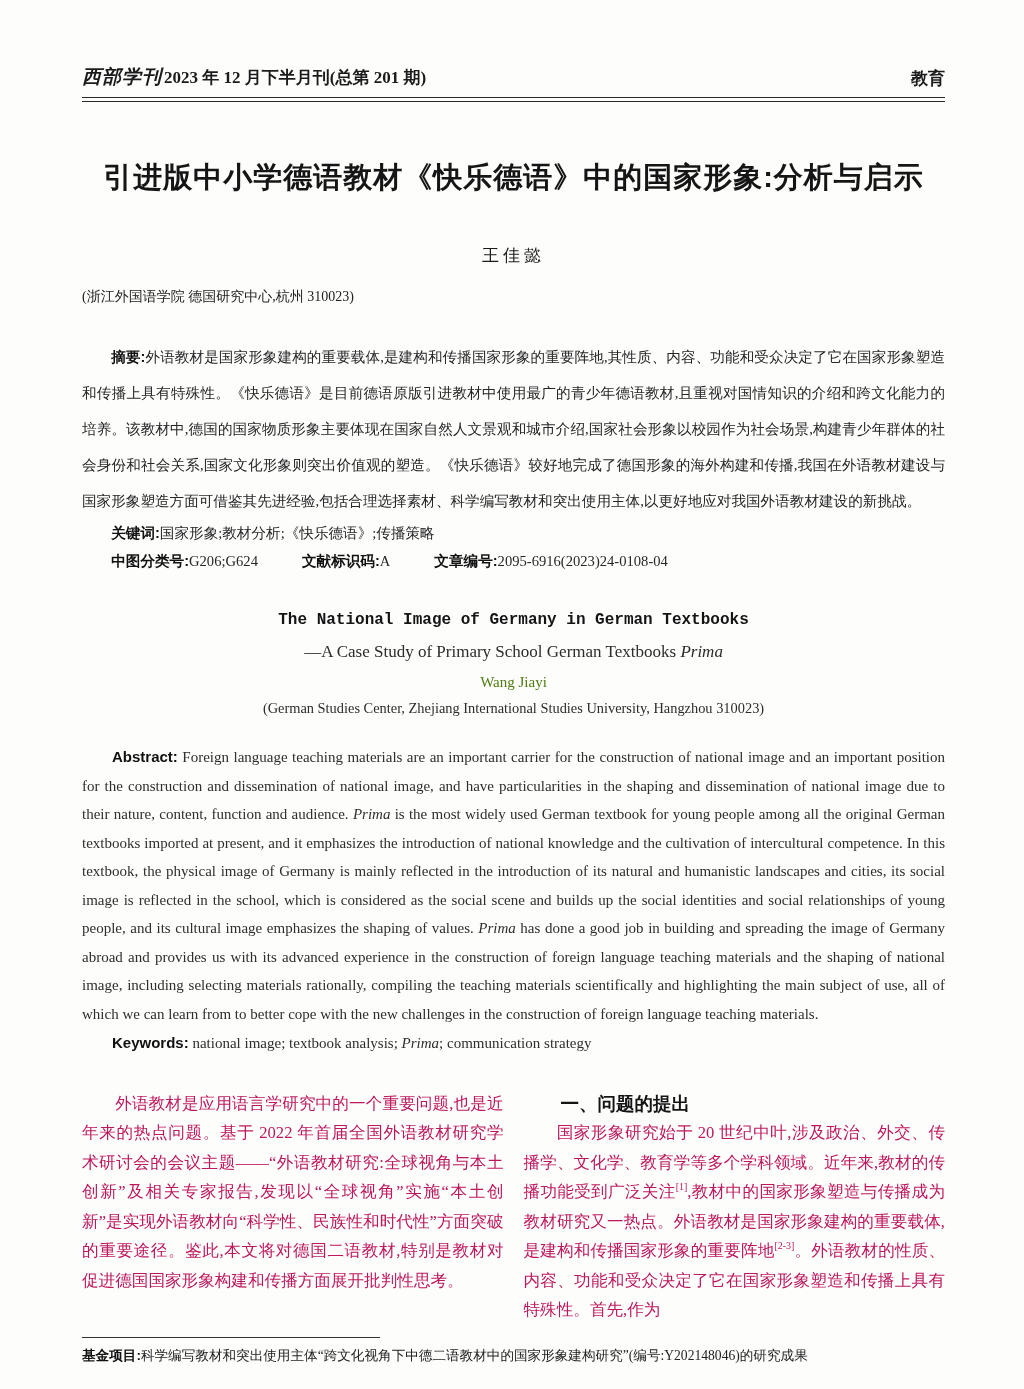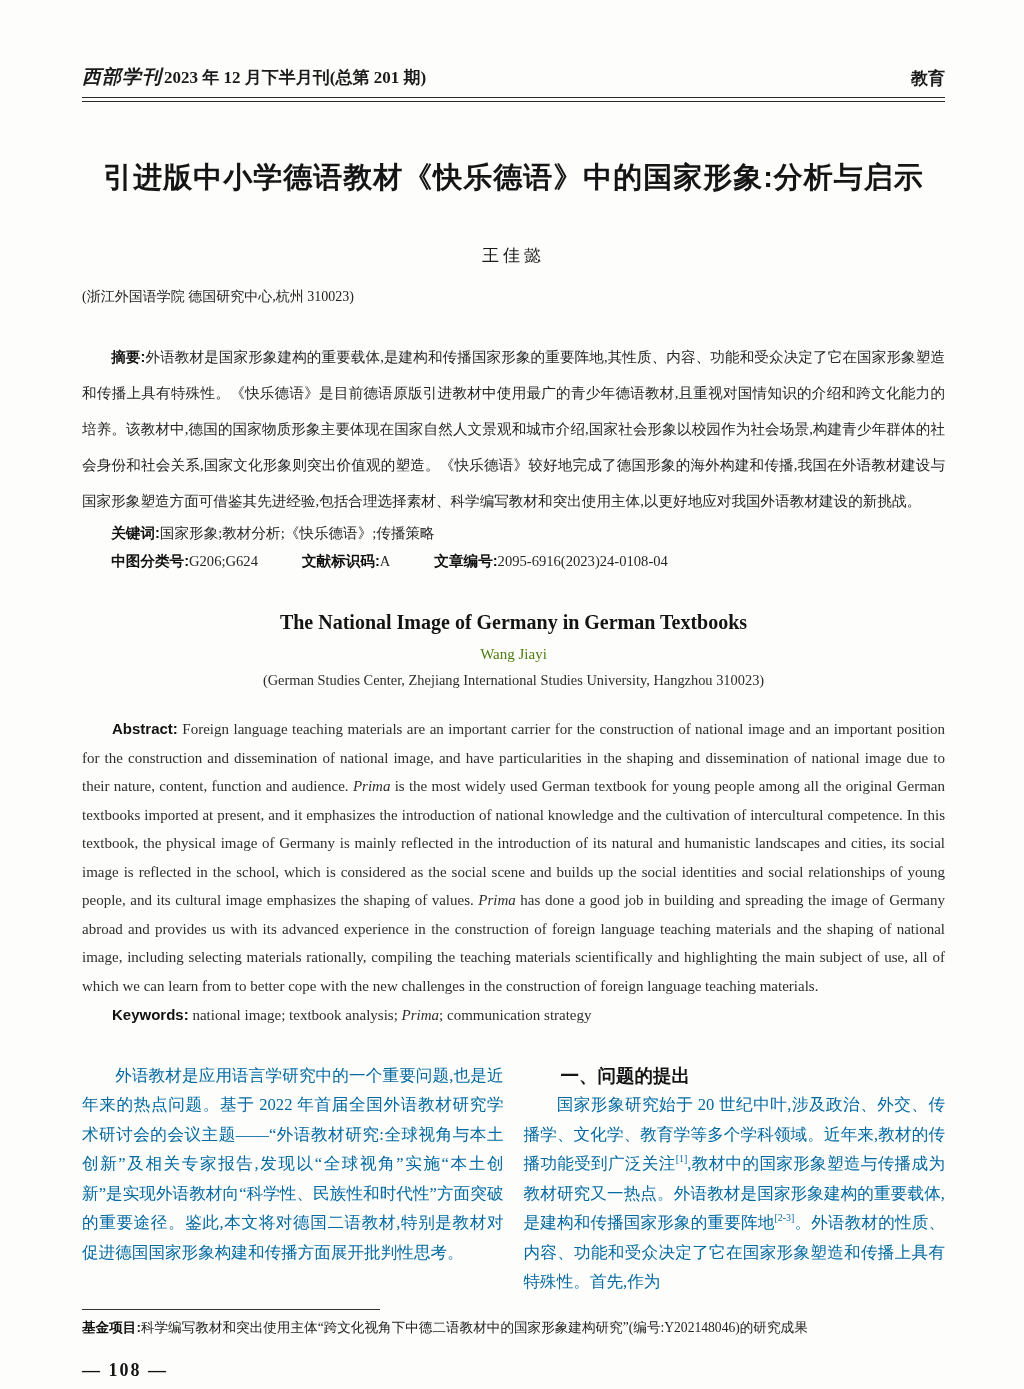--- a/index.html
+++ b/index.html
@@ -41,42 +41,42 @@
     line-height: 36px;
     text-align: justify;
     text-indent: 2em;
     color: #262626;
   }
   .lbl { font-family: "Liberation Sans", sans-serif; font-weight: bold; color: #111; }
   .kw-cn { font-size: 14.6px; line-height: 28px; text-indent: 2em; color: #262626; }
   .clc { font-size: 14.6px; line-height: 28px; text-indent: 2em; color: #262626; }
   .clc .sp { margin-right: 44px; }
   
-  .title-en { margin: 36px 0 0 0; text-align: center; font-size: 20px; font-weight: bold; font-family: Liberation Serif, serif; color: #141414; }
+  .title-en { margin: 36px 0 0 0; text-align: center; font-size: 16px; font-weight: bold; font-family: Liberation Mono, monospace; color: #141414; }
   .sub-en { margin-top: 13px; text-align: center; font-size: 17px; color: #2c2c2c; }
   .author-en { margin-top: 12px; text-align: center; font-size: 15px; color: #4d7c0f; }
   .affil-en { margin-top: 9px; text-align: center; font-size: 14.4px; color: #2c2c2c; }
   .abs-en {
     margin-top: 26px;
     font-size: 15px;
     line-height: 28.5px;
     text-align: justify;
     text-indent: 2em;
     color: #2e2e2e;
   }
   .kw-en { margin-top: 1px; font-size: 15px; line-height: 28.5px; text-indent: 2em; color: #2e2e2e; }
   
   .columns { display: flex; gap: 20px; margin-top: 31px; }
   .col { flex: 1 1 0; min-width: 0; }
   .body-para {
     font-size: 16.6px;
     line-height: 29.5px;
     text-align: justify;
     text-indent: 2em;
-    color: #0369a1;
+    color: #be185d;
   }
   .sec-head {
     margin: 0 0 0 0;
     text-indent: 2em;
     font-family: "Liberation Sans", sans-serif;
     font-weight: bold;
     font-size: 18.5px;
     line-height: 29.5px;
     color: #141414;
   }
@@ -101,20 +101,21 @@
   <div class="author-cn">王佳懿</div>
   <div class="affil-cn">(浙江外国语学院 德国研究中心,杭州 310023)</div>
 
   <p class="abs-cn"><span class="lbl">摘要:</span><span>外语教材是国家形象建构的重要载体,是建构和传播国家形象的重要阵地,其性质、内容、功能和受众决定了它在国家形象塑造和传播上具有特殊性。《快乐德语》是目前德语原版引进教材中使用最广的青少年德语教材,且重视对国情知识的介绍和跨文化能力的培养。该教材中,德国的国家物质形象主要体现在国家自然人文景观和城市介绍,国家社会形象以校园作为社会场景,构建青少年群体的社会身份和社会关系,国家文化形象则突出价值观的塑造。《快乐德语》较好地完成了德国形象的海外构建和传播,我国在外语教材建设与国家形象塑造方面可借鉴其先进经验,包括合理选择素材、科学编写教材和突出使用主体,以更好地应对我国外语教材建设的新挑战。</span></p>
 
   <p class="kw-cn"><span class="lbl">关键词:</span><span>国家形象;教材分析;《快乐德语》;传播策略</span></p>
 
   <p class="clc"><span class="lbl">中图分类号:</span><span class="sp">G206;G624</span><span class="lbl">文献标识码:</span><span class="sp">A</span><span class="lbl">文章编号:</span><span>2095-6916(2023)24-0108-04</span></p>
 
   <h2 class="title-en">The National Image of Germany in German Textbooks</h2>
+  <div class="sub-en"><span>—A Case Study of Primary School German Textbooks </span><i>Prima</i></div>
   <div class="author-en">Wang Jiayi</div>
   <div class="affil-en">(German Studies Center, Zhejiang International Studies University, Hangzhou 310023)</div>
 
   <p class="abs-en"><span class="lbl">Abstract:</span><span> Foreign language teaching materials are an important carrier for the construction of national image and an important position for the construction and dissemination of national image, and have particularities in the shaping and dissemination of national image due to their nature, content, function and audience. </span><i>Prima</i><span> is the most widely used German textbook for young people among all the original German textbooks imported at present, and it emphasizes the introduction of national knowledge and the cultivation of intercultural competence. In this textbook, the physical image of Germany is mainly reflected in the introduction of its natural and humanistic landscapes and cities, its social image is reflected in the school, which is considered as the social scene and builds up the social identities and social relationships of young people, and its cultural image emphasizes the shaping of values. </span><i>Prima</i><span> has done a good job in building and spreading the image of Germany abroad and provides us with its advanced experience in the construction of foreign language teaching materials and the shaping of national image, including selecting materials rationally, compiling the teaching materials scientifically and highlighting the main subject of use, all of which we can learn from to better cope with the new challenges in the construction of foreign language teaching materials.</span></p>
 
   <p class="kw-en"><span class="lbl">Keywords:</span><span> national image; textbook analysis; </span><i>Prima</i><span>; communication strategy</span></p>
 
   <div class="columns">
     <div class="col">
       <p class="body-para">外语教材是应用语言学研究中的一个重要问题,也是近年来的热点问题。基于 2022 年首届全国外语教材研究学术研讨会的会议主题——“外语教材研究:全球视角与本土创新”及相关专家报告,发现以“全球视角”实施“本土创新”是实现外语教材向“科学性、民族性和时代性”方面突破的重要途径。鉴此,本文将对德国二语教材,特别是教材对促进德国国家形象构建和传播方面展开批判性思考。</p>

